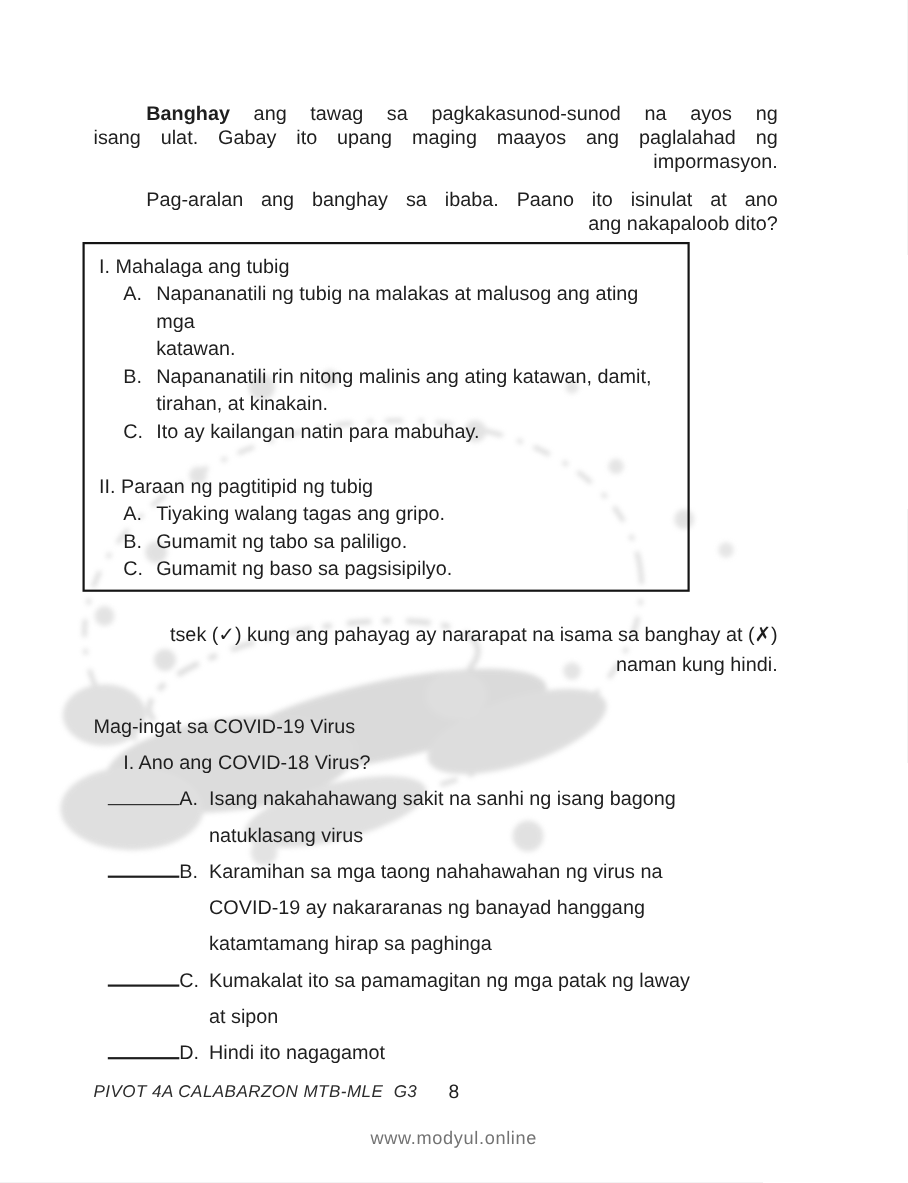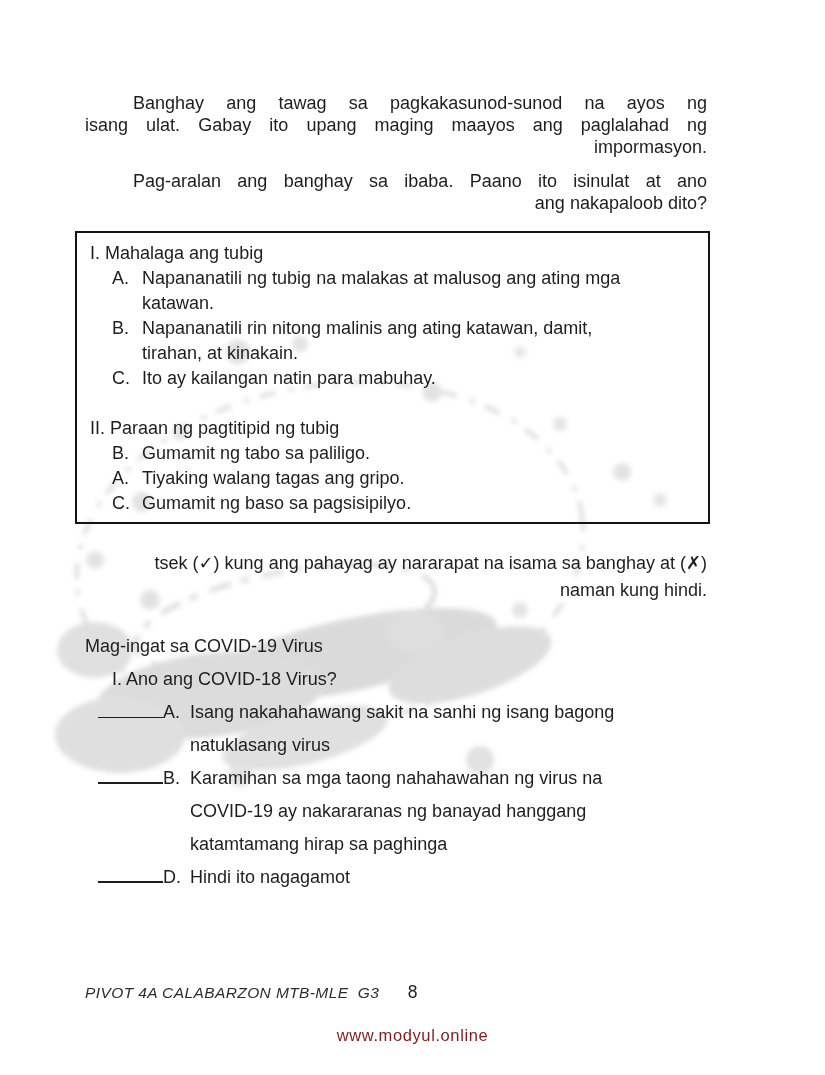--- a/index.html
+++ b/index.html
@@ -16,27 +16,27 @@
     position:relative;z-index:1;
     margin:0 118px 0 85px;
     padding-top:92px;
     font-size:18px;line-height:22px;
   }
   
   .jline{text-align:justify;text-align-last:justify;}
   .lline{text-align:right;}
   .ind{padding-left:48px;}
   .para2{margin-top:12px;}
-  b{font-weight:normal;}
+  b{font-weight:bold;}
 
   
   .outline-box{
     box-sizing:border-box;
-    margin:17px 0 0 -10px;
-    width:635px;
+    margin:6px 0 0 -10px;
+    width:552px;
     border:2px solid #141414;
     padding:8px 12px 6px 13px;
     line-height:25px;
   }
   .obs-title{white-space:pre;}
   .box-item{margin-left:22px;padding-left:30px;text-indent:-30px;}
   .box-item .lbl{display:inline-block;width:30px;text-indent:0;}
   .box-item .txt{white-space:pre-line;}
   .sec2{margin-top:25px;}
 
@@ -60,21 +60,21 @@
     font-style:italic;font-size:15.5px;letter-spacing:.4px;
     color:#2c2c2c;white-space:pre;
   }
   .page-num{
     position:absolute;z-index:1;left:0;top:982px;width:825px;
     text-align:center;font-size:17.5px;color:#1e1e1e;
   }
   .site{
     position:absolute;z-index:1;left:0;top:1026px;width:825px;
     text-align:center;font-size:16.5px;letter-spacing:.6px;
-    color:#7f1d1d;
+    color:#737373;
   }
 </style>
 </head>
 <body>
 
 <div class="page">
 
   <svg class="stamp" width="825" height="1075" viewBox="0 0 825 1075" aria-hidden="true">
     <defs>
       <filter id="wb" x="-30%" y="-30%" width="160%" height="160%">
@@ -125,40 +125,42 @@
       <div>
         <div class="obs-title"><span>I.</span> <span>Mahalaga ang tubig</span></div>
         <div class="box-item"><span class="lbl">A.</span><span class="txt">Napananatili ng tubig na malakas at malusog ang ating mga
 katawan.</span></div>
         <div class="box-item"><span class="lbl">B.</span><span class="txt">Napananatili rin nitong malinis ang ating katawan, damit,
 tirahan, at kinakain.</span></div>
         <div class="box-item"><span class="lbl">C.</span><span class="txt">Ito ay kailangan natin para mabuhay.</span></div>
       </div>
       <div class="sec2">
         <div class="obs-title"><span>II.</span> <span>Paraan ng pagtitipid ng tubig</span></div>
+        <div class="box-item"><span class="lbl">A.</span><span class="txt">Tiyaking walang tagas ang gripo.</span></div>
         <div class="box-item"><span class="lbl">B.</span><span class="txt">Gumamit ng tabo sa paliligo.</span></div>
-        <div class="box-item"><span class="lbl">A.</span><span class="txt">Tiyaking walang tagas ang gripo.</span></div>
         <div class="box-item"><span class="lbl">C.</span><span class="txt">Gumamit ng baso sa pagsisipilyo.</span></div>
       </div>
     </div>
 
     <div class="gawain">
       <div class="lline">tsek (✓) kung ang pahayag ay nararapat na isama sa banghay at (✗)</div>
       <div class="lline">naman kung hindi.</div>
     </div>
 
     <div class="topic">Mag-ingat sa COVID-19 Virus</div>
     <div class="question">I. Ano ang COVID-18 Virus?</div>
 
     <div>
       <div class="q-item"><span class="blank"></span><span class="q-lbl">A.</span><span class="q-txt">Isang nakahahawang sakit na sanhi ng isang bagong
 natuklasang virus</span></div>
       <div class="q-item"><span class="blank thick"></span><span class="q-lbl">B.</span><span class="q-txt">Karamihan sa mga taong nahahawahan ng virus na
 COVID-19 ay nakararanas ng banayad hanggang
 katamtamang hirap sa paghinga</span></div>
+      <div class="q-item"><span class="blank thick"></span><span class="q-lbl">C.</span><span class="q-txt">Kumakalat ito sa pamamagitan ng mga patak ng laway
+at sipon</span></div>
       <div class="q-item"><span class="blank thick"></span><span class="q-lbl">D.</span><span class="q-txt">Hindi ito nagagamot</span></div>
     </div>
 
   </div>
 
   <div class="footer-source">PIVOT 4A CALABARZON MTB-MLE  G3</div>
   <div class="page-num">8</div>
   <div class="site">www.modyul.online</div>
 
 </div>

